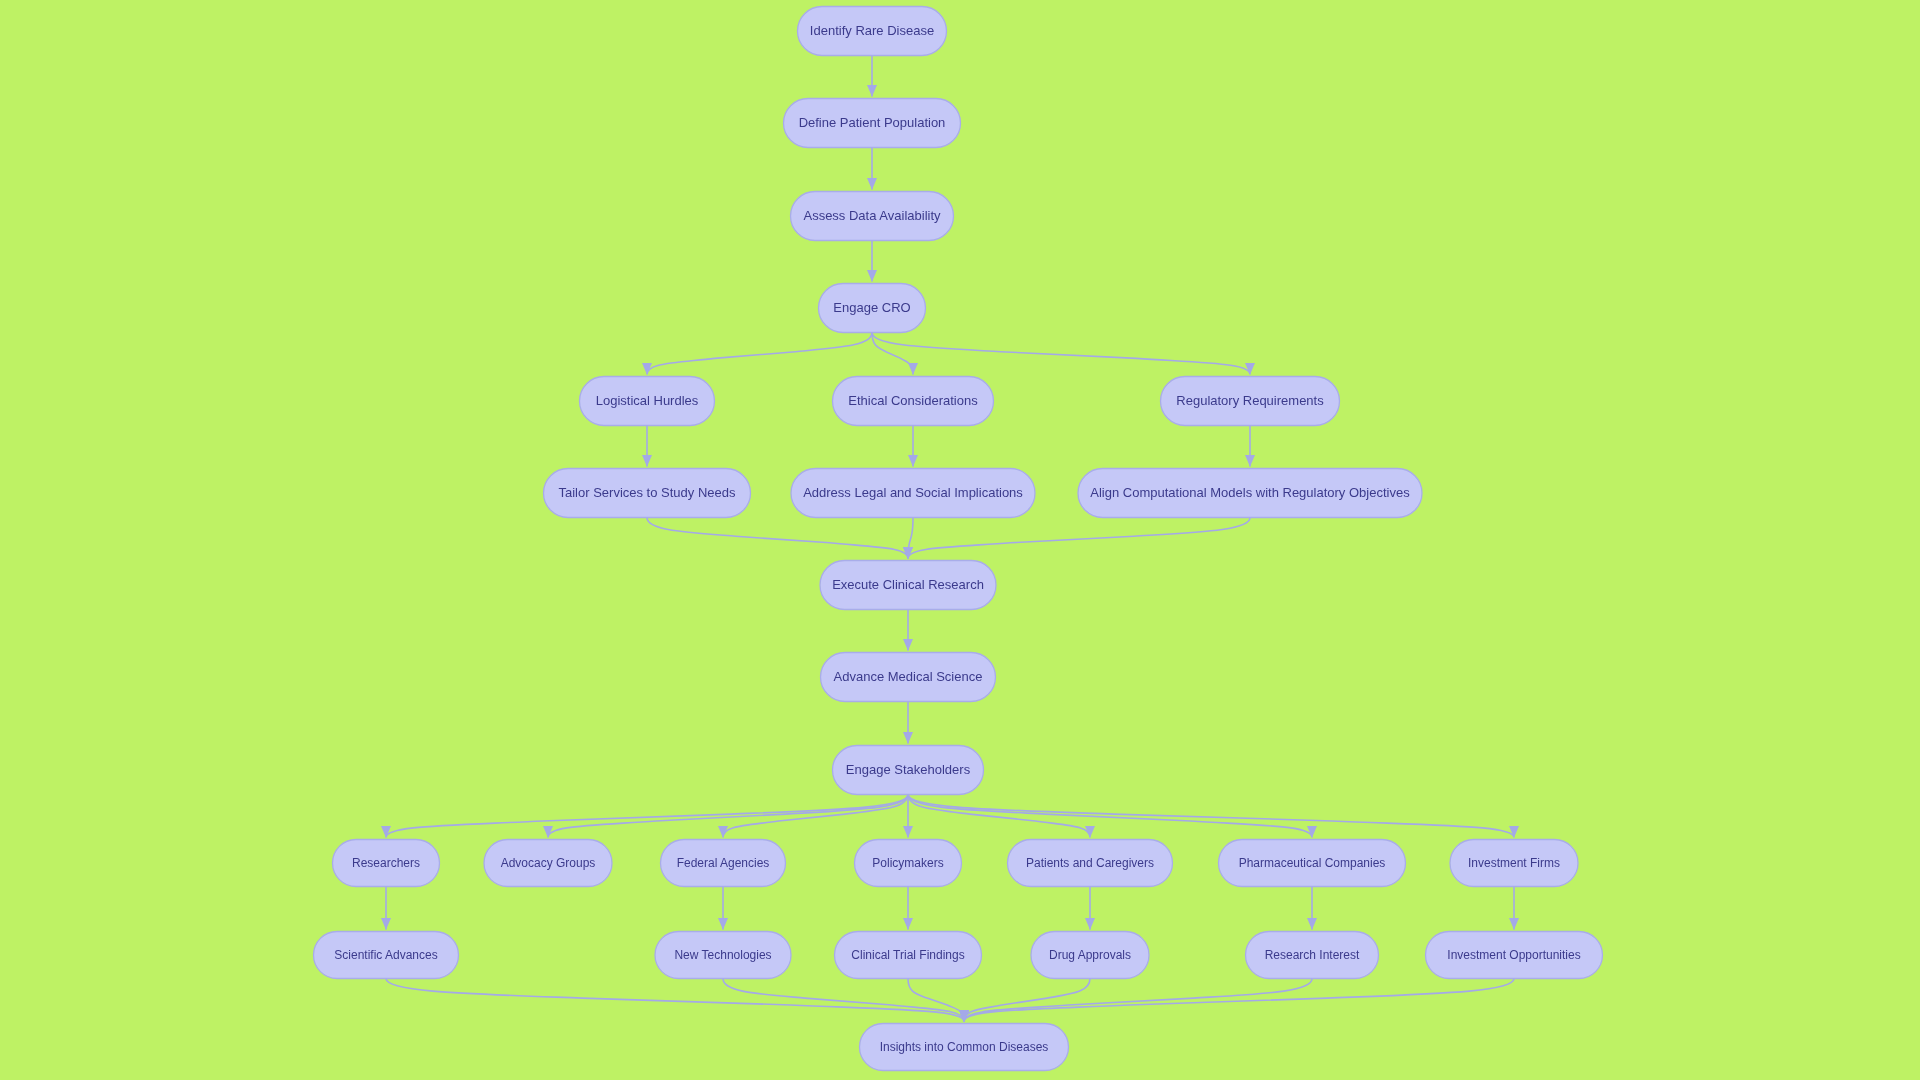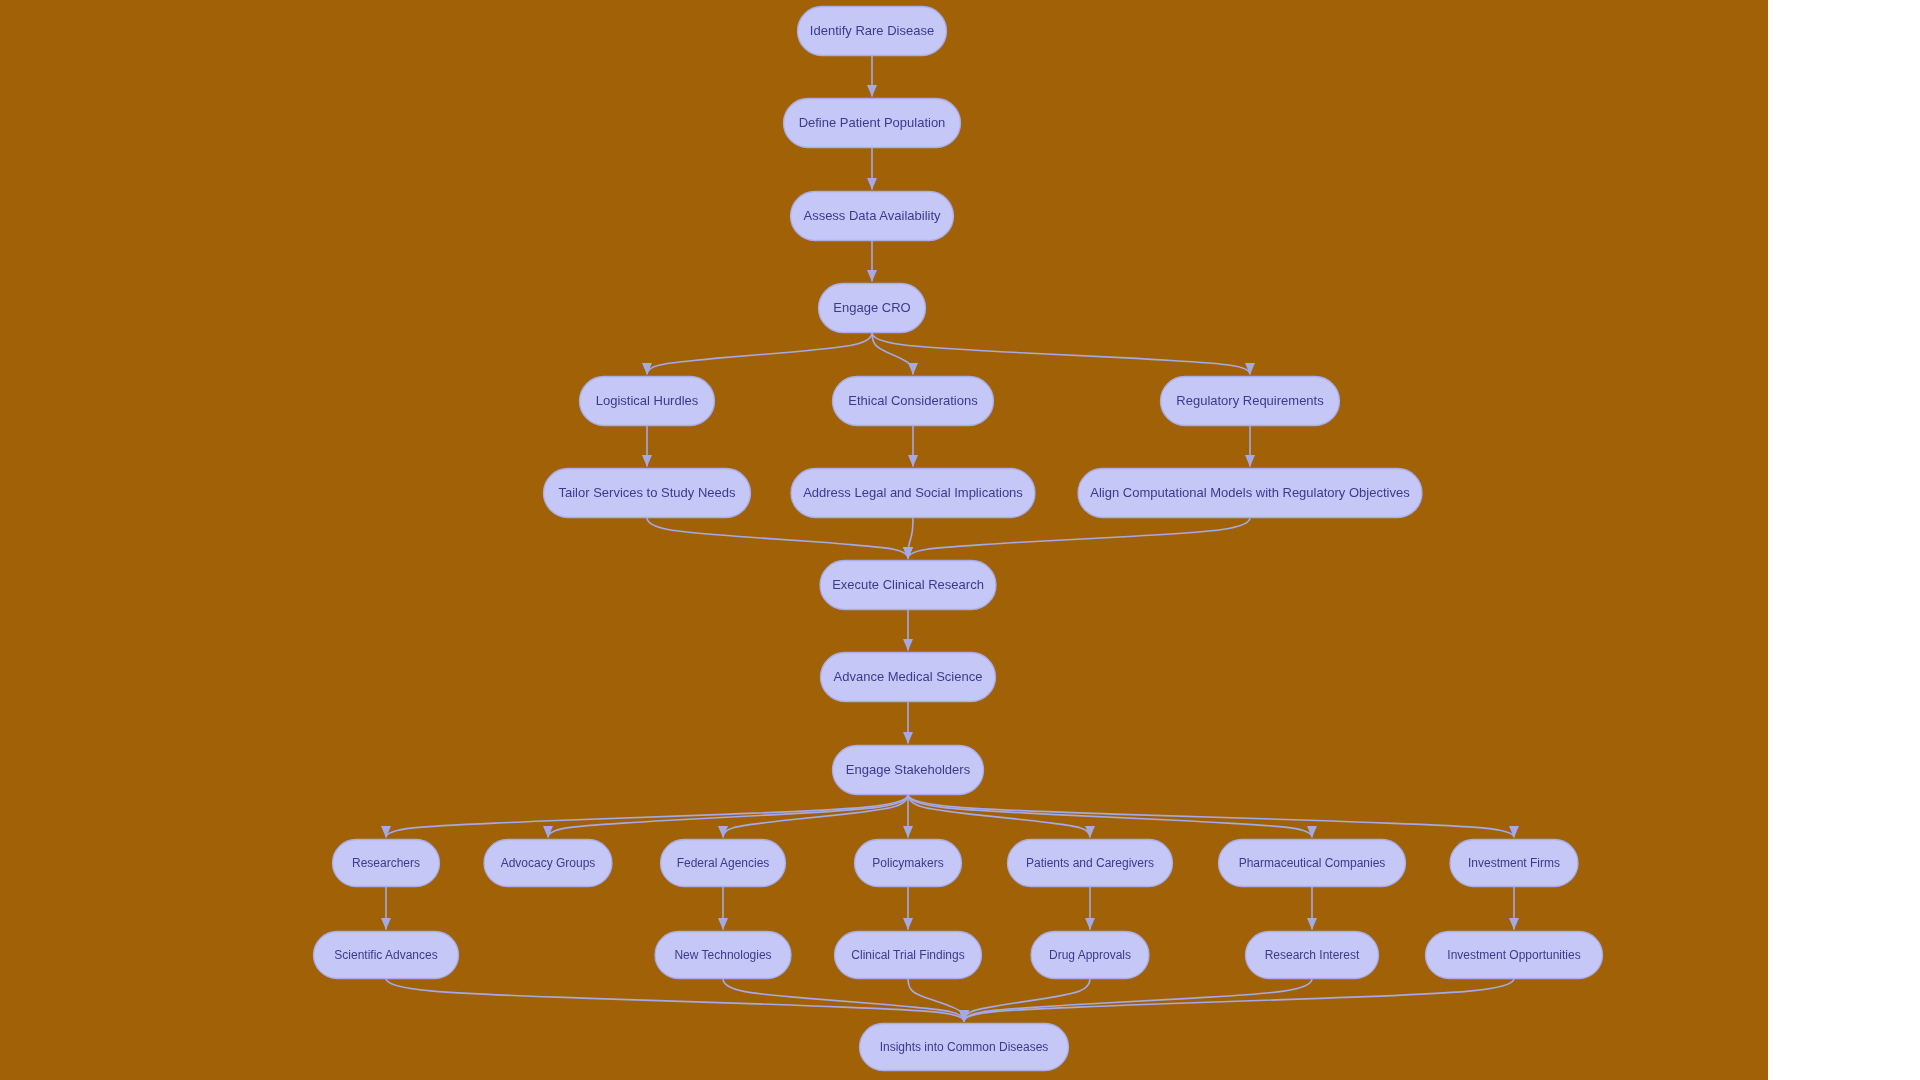--- a/index.html
+++ b/index.html
@@ -6,23 +6,23 @@
     margin: 0;
     padding: 0;
     background: #ffffff;
     width: 1920px;
     height: 1080px;
     overflow: hidden;
     font-family: "Liberation Sans", sans-serif;
   }
   #flow-root {
     position: relative;
-    width: 1768px;
+    width: 1920px;
     height: 1080px;
-    background: #a16207;
+    background: #bef264;
   }
   svg#flow-svg {
     position: absolute;
     top: 0;
     left: 0;
     width: 1920px;
     height: 1080px;
     display: block;
   }
   .edge-path {

